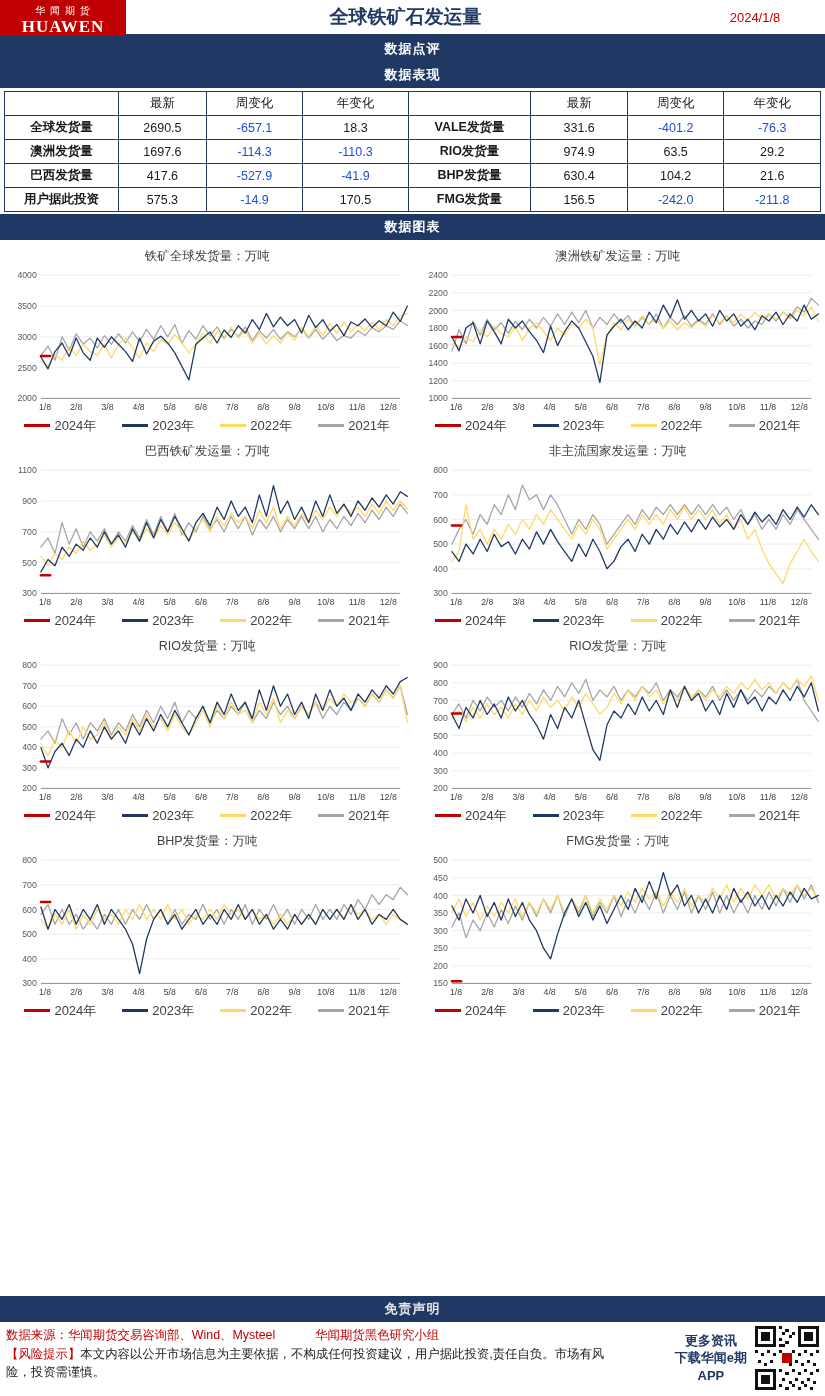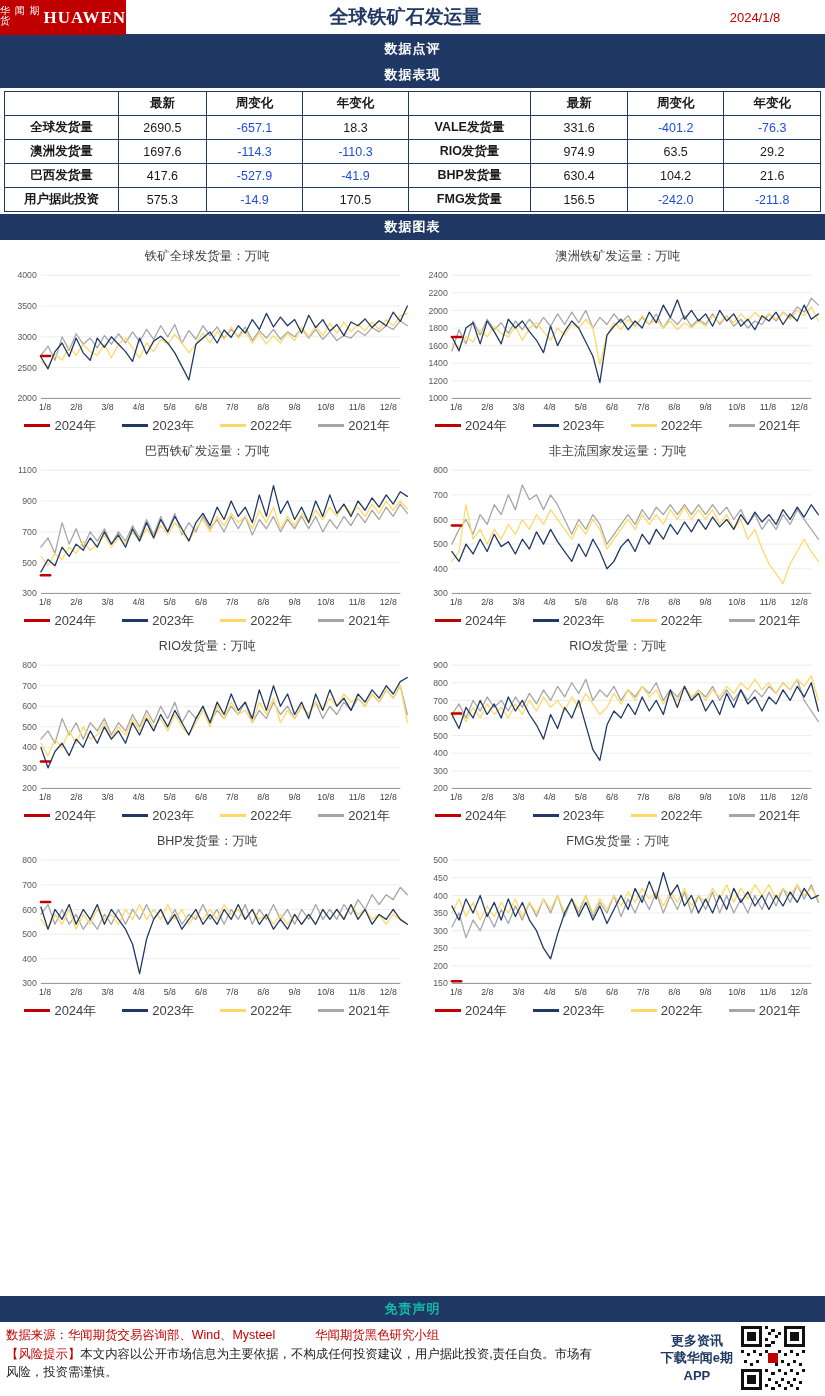--- a/index.html
+++ b/index.html
@@ -17,21 +17,21 @@
   .header {
     height: 36px;
     display:flex; align-items:center;
     border-bottom: 2px solid #1f3864;
     position:relative;
   }
   .logo {
     width: 126px; height: 36px;
     background: #c00000;
     color:#fff;
-    display:flex; flex-direction:row; align-items:center; justify-content:flex-end;
+    display:flex; flex-direction:column; align-items:center; justify-content:flex-end;
     line-height:1;
   }
   .logo .cn { font-size: 10px; letter-spacing:1px; margin-bottom:2px; }
   .logo .en { font-size: 17px; font-weight:bold; letter-spacing:1px; font-family:"Liberation Serif", serif;}
   .header-title {
     flex:1; text-align:center;
     font-size: 19px; font-weight: bold; color:#1f3864;
     font-family:"DejaVu Sans", sans-serif;
   }
   .header-date {
@@ -61,21 +61,21 @@
     width: 100%;
     border-collapse: collapse;
     font-size: 12.5px;
   }
   table.data th, table.data td {
     border: 1px solid #1f3864;
     text-align:center;
     padding: 3px 2px;
     height: 22px;
   }
-  table.data th { font-weight:bold; }
+  table.data th { font-weight:normal; }
   table.data td.rowlabel { font-weight:bold; }
   .neg { color:#1d4ed8; }
 
   
   .charts {
     display:grid;
     grid-template-columns: 1fr 1fr;
     gap: 0px;
     padding: 2px 2px 0 2px;
   }
@@ -93,25 +93,25 @@
     margin-top: -2px; margin-bottom: 2px;
   }
   .legend .item { display:flex; align-items:center; gap:4px; }
   .legend .swatch { width:26px; height:3px; display:inline-block; }
 
   
   .footer {
     position:absolute; left:0; bottom:0; width:825px;
   }
   .footer-bar {
-    background:#1f3864; color:#14b8a6; text-align:center;
+    background:#1f3864; color:#e5e5e5; text-align:center;
     font-weight:bold; font-size:13px; padding:4px 15px; letter-spacing:1px;
   }
   .footer-body {
-    display:flex; padding: 4px 20px 6px 6px; align-items:flex-start;
+    display:flex; padding: 4px 6px 6px 6px; align-items:flex-start;
   }
   .footer-text { flex:1; font-size: 12.4px; line-height:1.5; }
   .footer-text .red { color:#c00000; }
   .footer-text .row1 { display:flex; gap: 40px; }
   .footer-right {
     width: 210px; display:flex; align-items:center; gap:8px; justify-content:flex-end;
   }
   .footer-promo {
     font-size: 13px; font-weight:bold; color:#1f3864; text-align:center; line-height:1.35;
   }

